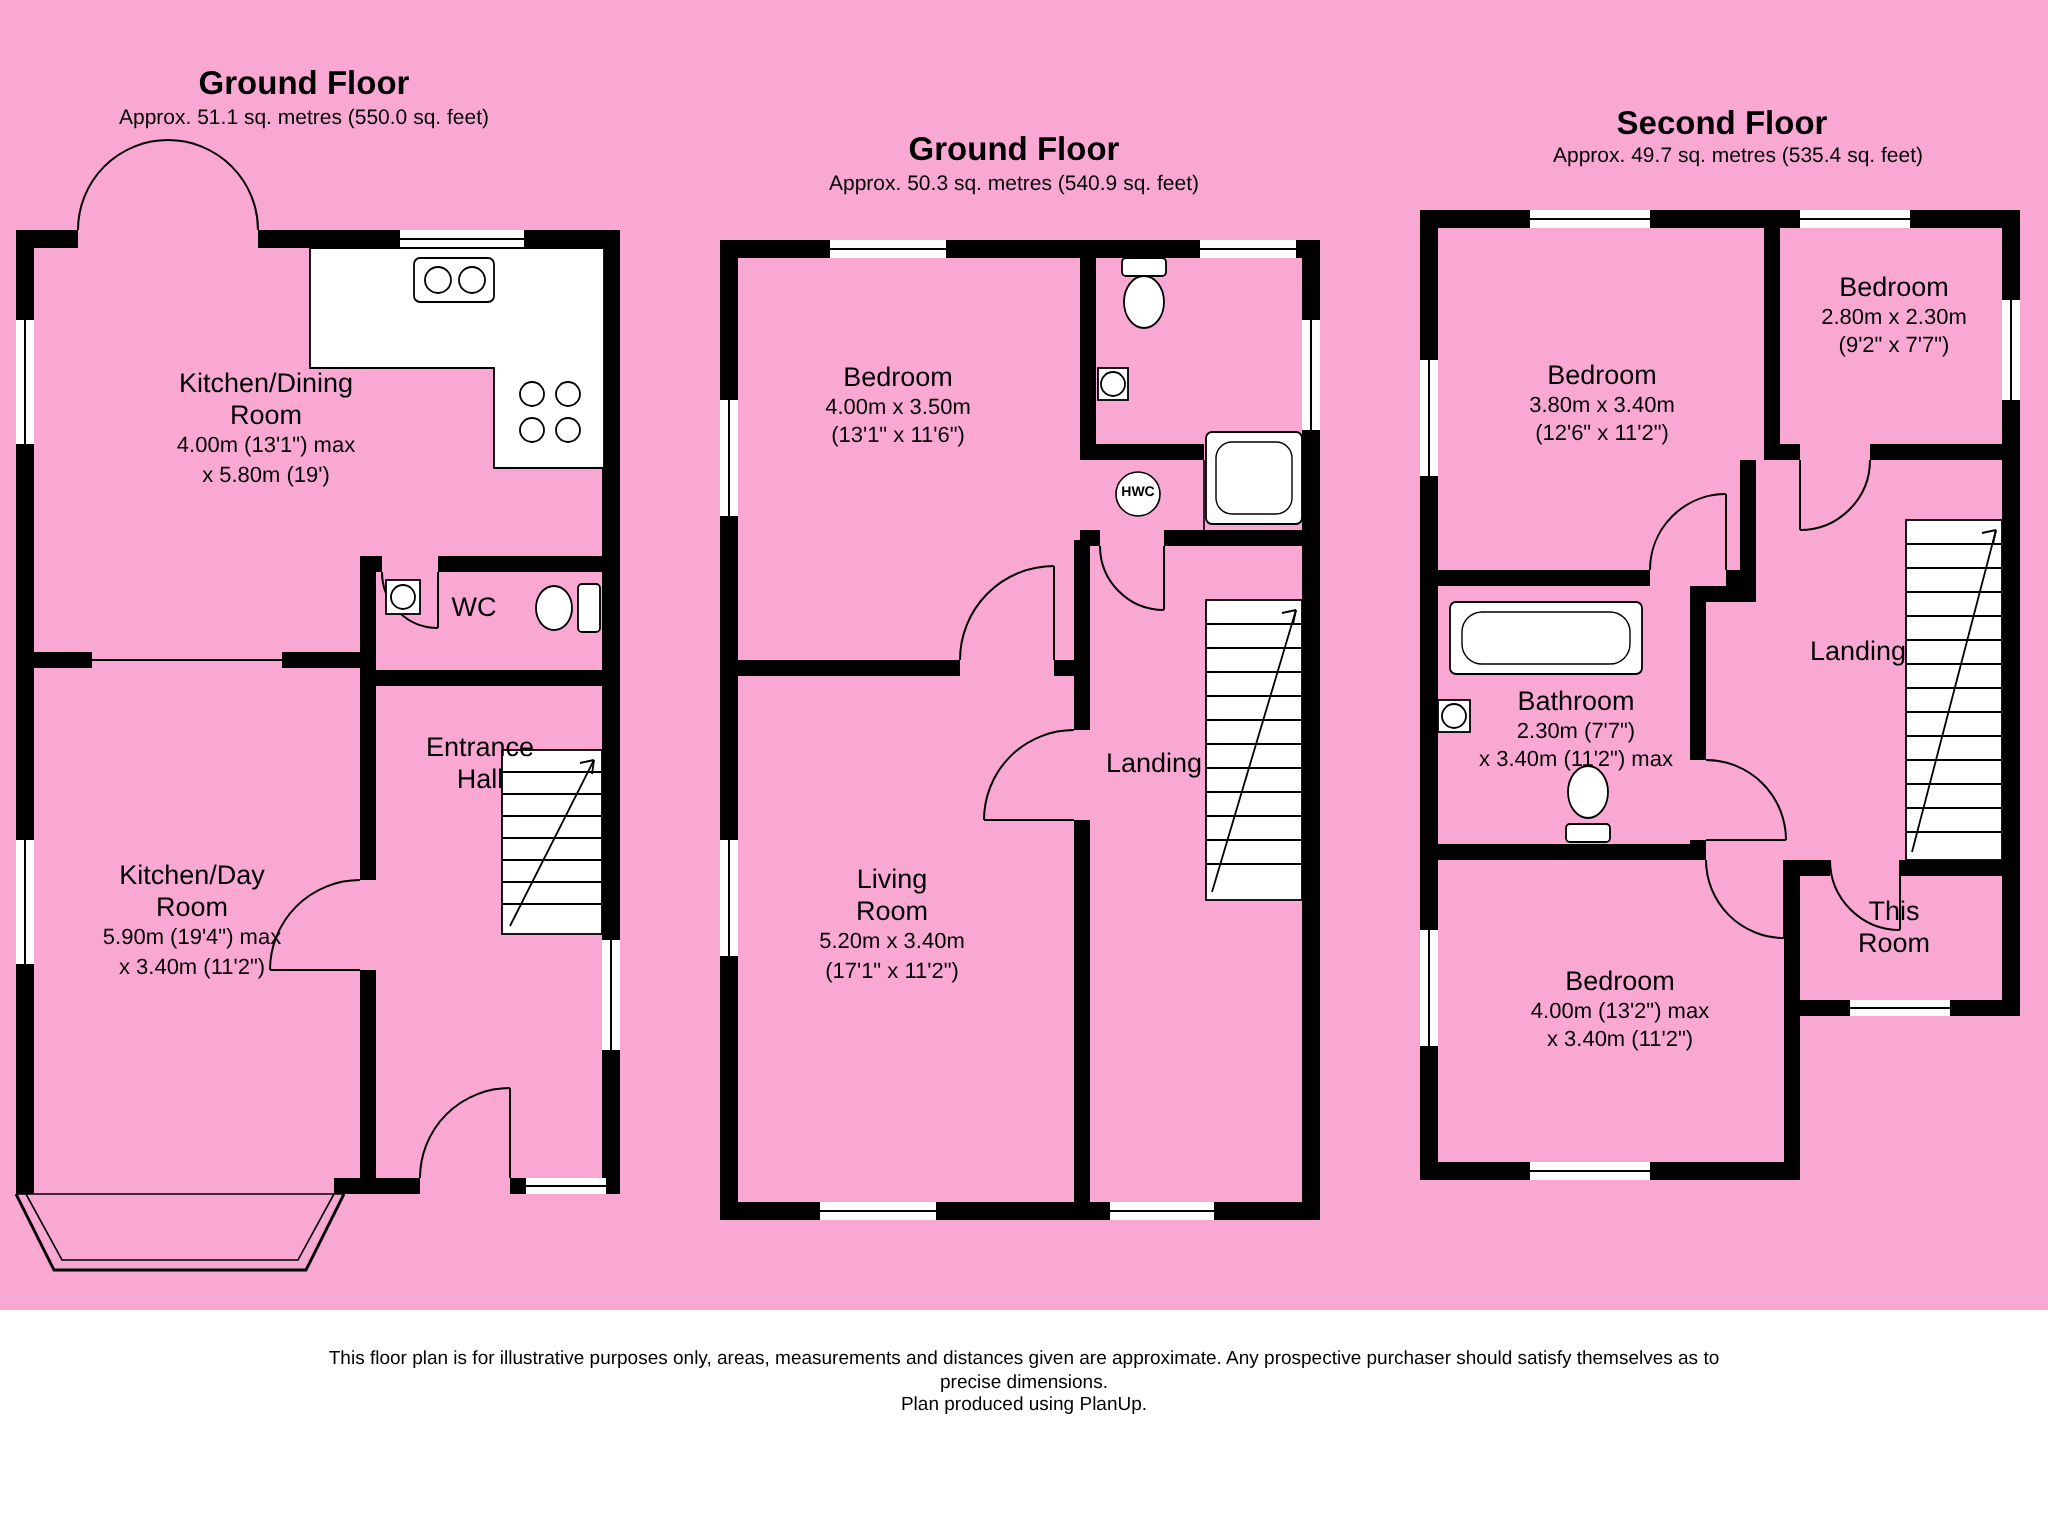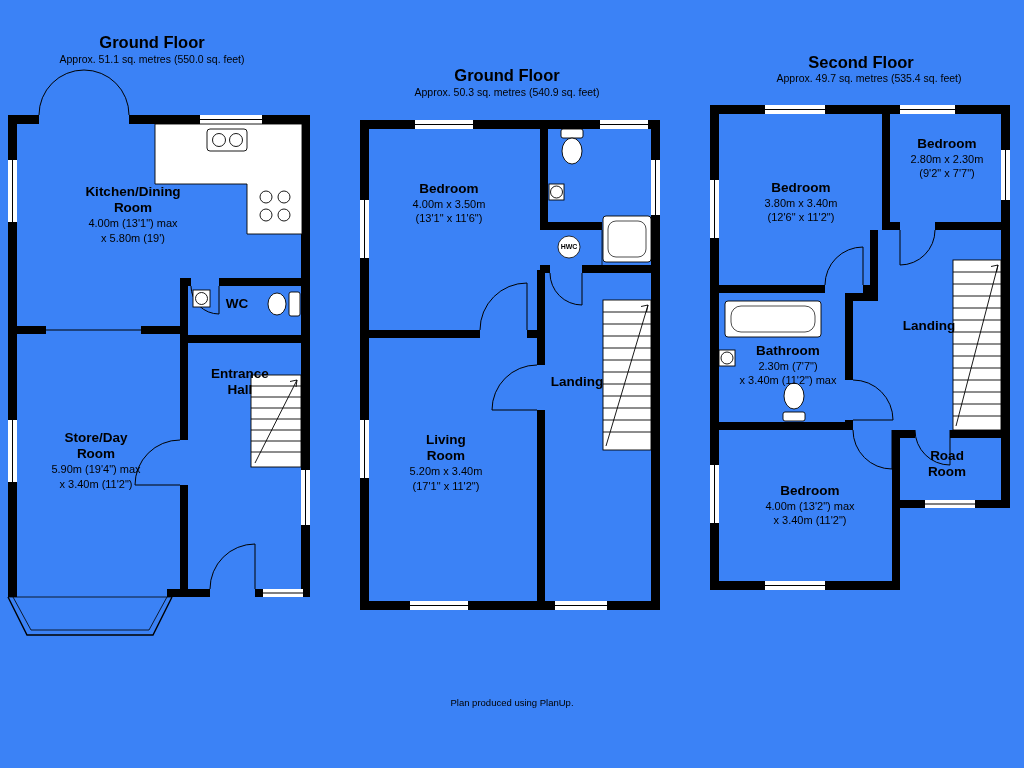--- a/index.html
+++ b/index.html
@@ -1,22 +1,22 @@
 <!DOCTYPE html>
 <html><head>
 <meta charset="utf-8">
 <style>
   *{margin:0;padding:0;box-sizing:border-box}
   html,body{width:1024px;height:768px;background:#fff;font-family:"Liberation Sans",sans-serif;color:#000;overflow:hidden}
-  .canvas{position:relative;width:1024px;height:768px;background:#3b82f6}
+  .canvas{position:relative;width:1024px;height:655px;background:#f9a8d4}
   svg{position:absolute;z-index:1}
   .flabel{position:absolute;transform:translateX(-50%);text-align:center;white-space:nowrap;z-index:3}
   .ftitle{font-weight:bold;font-size:16.5px}
   .fsub{font-size:10.5px}
-  .rname{font-weight:bold;font-size:13.5px;line-height:1.2}
+  .rname{font-weight:normal;font-size:13.5px;line-height:1.2}
   .rdim{font-size:11px;line-height:1.3}
   .total{font-size:16px}
   .fine{font-size:9.5px;line-height:1.25}
   .addr{font-weight:bold;font-size:15.5px}
   .hwc{font-size:7px;font-weight:bold}
 </style>
 </head>
 <body>
 
 <div class="canvas">
@@ -265,21 +265,21 @@
     <div class="rdim">x 5.80m (19')</div>
   </div>
   <div class="flabel" style="left:237px;top:296px">
     <div class="rname">WC</div>
   </div>
   <div class="flabel" style="left:240px;top:366px">
     <div class="rname">Entrance</div>
     <div class="rname">Hall</div>
   </div>
   <div class="flabel" style="left:96px;top:430px">
-    <div class="rname">Store/Day</div>
+    <div class="rname">Kitchen/Day</div>
     <div class="rname">Room</div>
     <div class="rdim">5.90m (19'4") max</div>
     <div class="rdim">x 3.40m (11'2")</div>
   </div>
 
   <div class="flabel ftitle" style="left:507px;top:66px">Ground Floor</div>
   <div class="flabel fsub" style="left:507px;top:86px">Approx. 50.3 sq. metres (540.9 sq. feet)</div>
   <div class="flabel" style="left:449px;top:181px">
     <div class="rname">Bedroom</div>
     <div class="rdim">4.00m x 3.50m</div>
@@ -315,19 +315,20 @@
   </div>
   <div class="flabel" style="left:929px;top:318px">
     <div class="rname">Landing</div>
   </div>
   <div class="flabel" style="left:810px;top:483px">
     <div class="rname">Bedroom</div>
     <div class="rdim">4.00m (13'2") max</div>
     <div class="rdim">x 3.40m (11'2")</div>
   </div>
   <div class="flabel" style="left:947px;top:448px">
-    <div class="rname">Road</div>
+    <div class="rname">This</div>
     <div class="rname">Room</div>
   </div>
 
+  <div class="flabel fine" style="left:512px;top:674px;width:720px;white-space:normal">This floor plan is for illustrative purposes only, areas, measurements and distances given are approximate. Any prospective purchaser should satisfy themselves as to precise dimensions.</div>
   <div class="flabel fine" style="left:512px;top:697px">Plan produced using PlanUp.</div>
 
 </div>
 
 </body></html>

